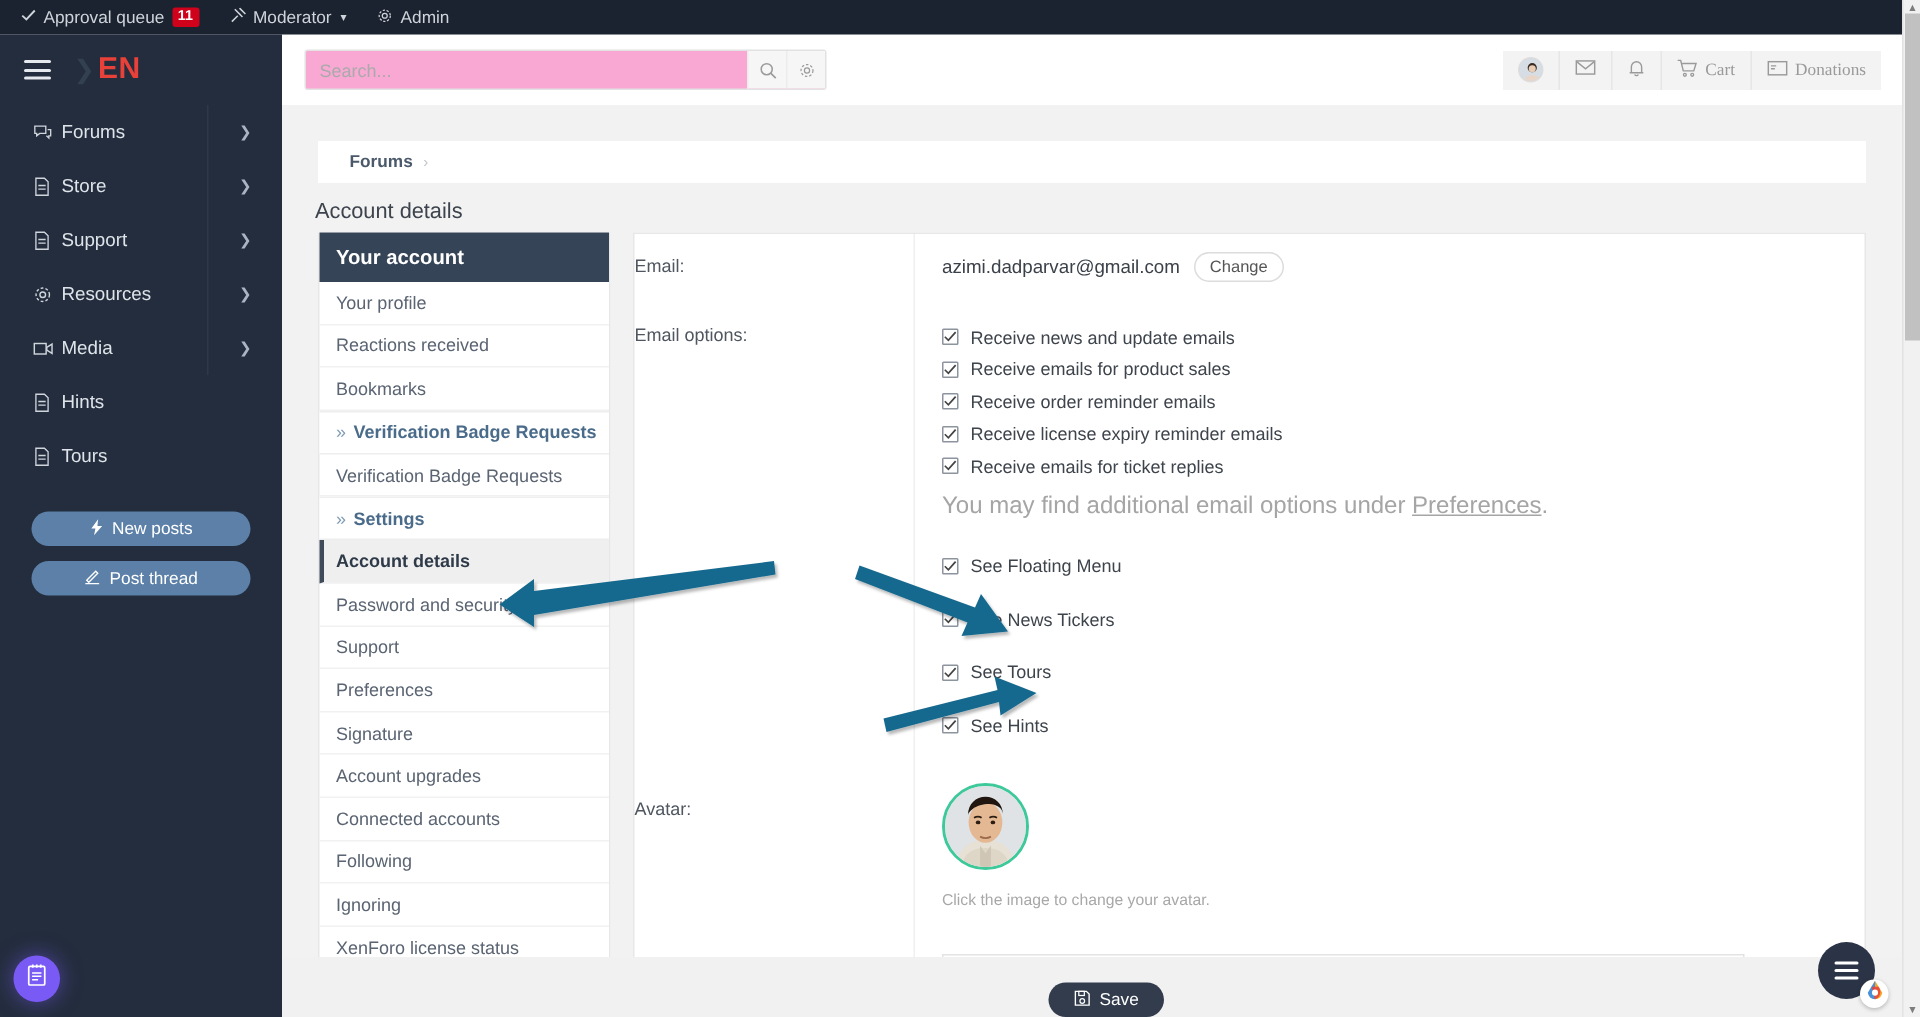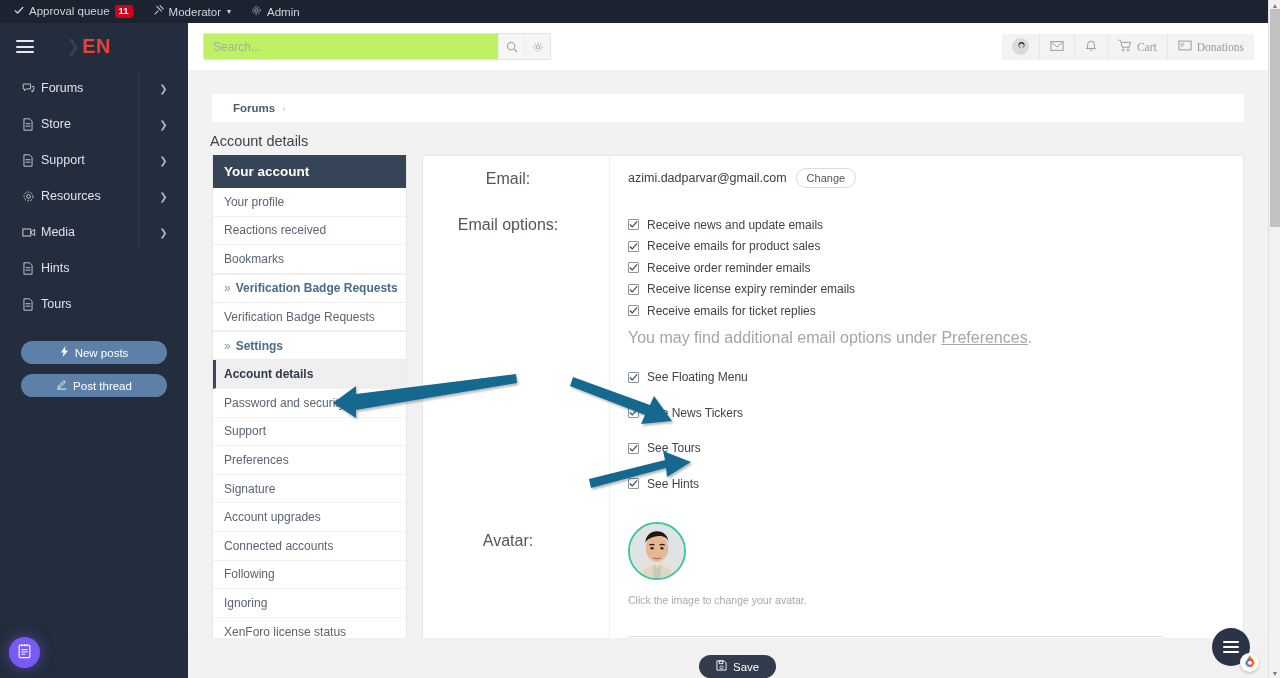--- a/index.html
+++ b/index.html
@@ -25,21 +25,21 @@
     background: #d0021b; color: #fff; font-size: 9.5px;
     border-radius: 2px; padding: 1px 4px; line-height: 1.15; font-weight: bold;
   }
   .admin-caret { font-size: 8px; margin-left: 1px; }
 
   
   .sidebar {
     position: absolute; top: 23px; left: 0; width: 188px; height: 655px;
     background: #232d3d; z-index: 30; overflow: hidden;
   }
-  .sb-head { height: 47px; display: flex; align-items: center; padding: 0 16px; gap: 32px; }
+  .sb-head { height: 47px; display: flex; align-items: center; padding: 0 16px; gap: 15px; }
   .hamburger { width: 18px; height: 13px; display: flex; flex-direction: column; justify-content: space-between; cursor: pointer; }
   .hamburger i { display: block; height: 2px; background: #e6e9ee; border-radius: 1px; }
   .brand-wrap { display: flex; align-items: center; gap: 2px; }
   .brand-chev { color: #33404f; font-size: 17px; line-height: 1; }
   .brand-text { color: #e8413a; font-weight: bold; font-size: 20px; letter-spacing: .4px; }
 
   .sb-item {
     height: 36px; display: flex; align-items: center;
     padding: 0 0 0 22px; color: #dfe4ea; font-size: 12.5px;
     position: relative; cursor: pointer;
@@ -66,21 +66,21 @@
     box-shadow: 0 0 14px rgba(122,90,245,.55); z-index: 60; cursor: pointer;
   }
 
   
   .header {
     position: absolute; top: 23px; left: 188px; width: 1080px; height: 47px;
     background: #ffffff; z-index: 25; display: flex; align-items: center;
   }
   .search-wrap {
     margin-left: 15px; width: 348px; height: 27px; border: 1px solid #e2e2e2;
-    background: #bef264; display: flex; align-items: center; border-radius: 2px;
+    background: #f9a8d4; display: flex; align-items: center; border-radius: 2px;
   }
   .search-input {
     flex: 1; border: 0; outline: 0; padding: 0 9px; font-size: 12px;
     color: #444; font-family: "Liberation Sans", sans-serif; background: transparent;
   }
   .search-input::placeholder { color: #aaa; }
   .search-btn, .search-opts {
     width: 26px; height: 25px; display: flex; align-items: center; justify-content: center;
     background: #f6f6f6; color: #9b9b9b; cursor: pointer; border-left: 1px solid #ececec;
   }
@@ -139,22 +139,22 @@
   .form-panel {
     width: 822px; background: #fff; border: 1px solid #e7e7e7;
     position: relative; min-height: 480px;
   }
   .form-panel::before {
     content: ""; position: absolute; left: 186px; top: 0; bottom: 0;
     width: 1px; background: #f0f0f0;
   }
   .frow { display: flex; padding: 0; }
   .flabel {
-    width: 186px; text-align: center; padding-right: 16px;
-    font-size: 16px; color: #4f5660; padding-top: 14px;
+    width: 186px; text-align: left; padding-right: 16px;
+    font-size: 12px; color: #4f5660; padding-top: 14px;
   }
   .fbody { flex: 1; padding-left: 19px; padding-top: 12px; }
 
   .email-line { display: flex; align-items: center; gap: 9px; }
   .email-val { font-size: 12.5px; color: #3b4149; }
   .change-btn {
     border: 1px solid #dcdcdc; background: #fff; border-radius: 12px;
     font-size: 11px; color: #555; padding: 3px 10px; cursor: pointer;
     font-family: "Liberation Sans", sans-serif;
   }

